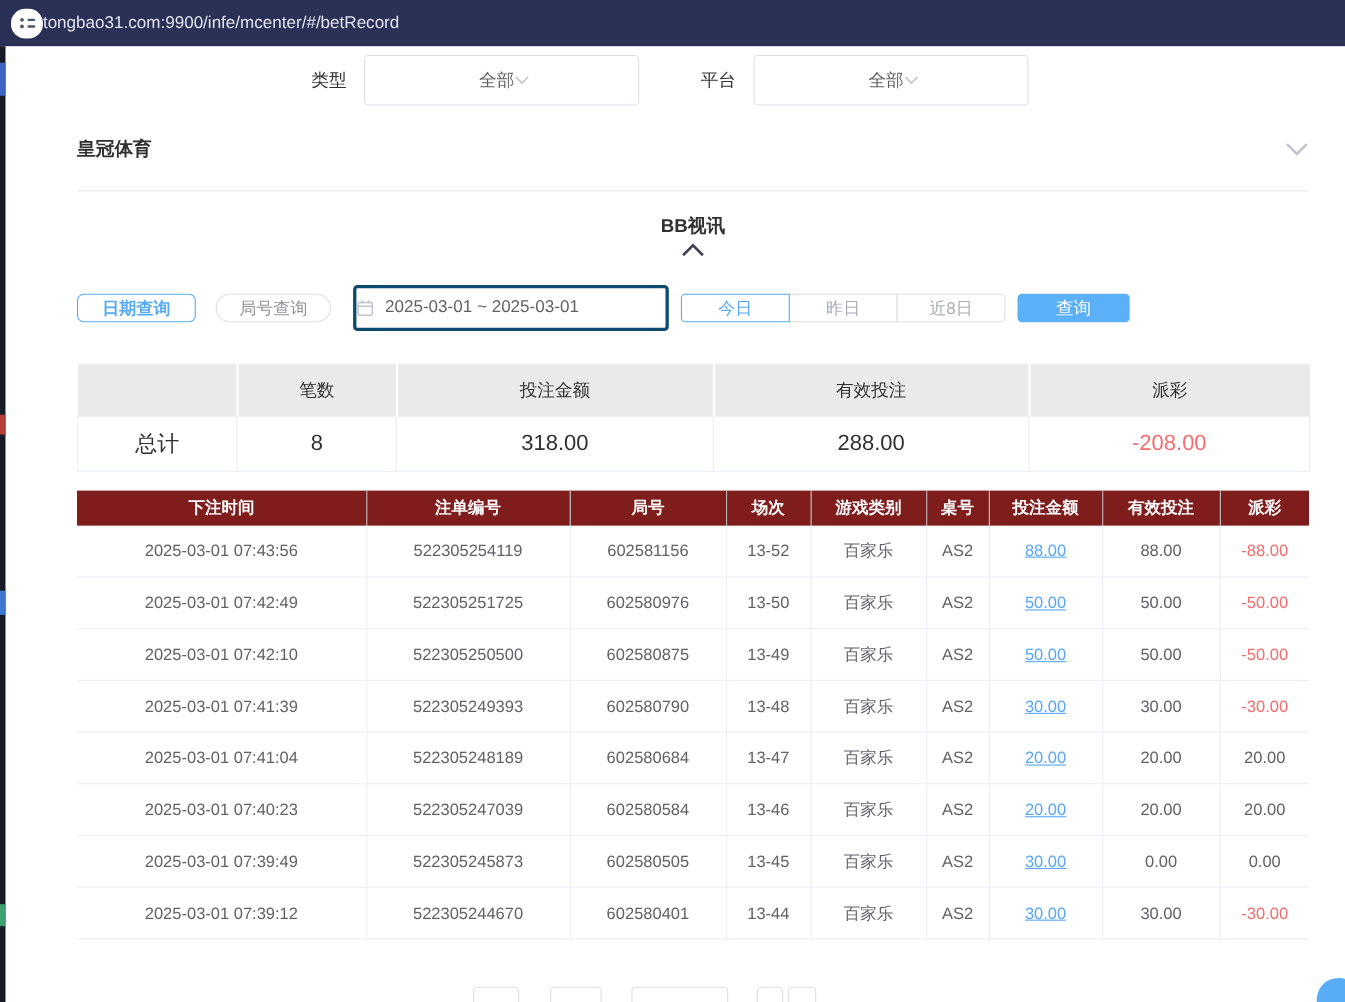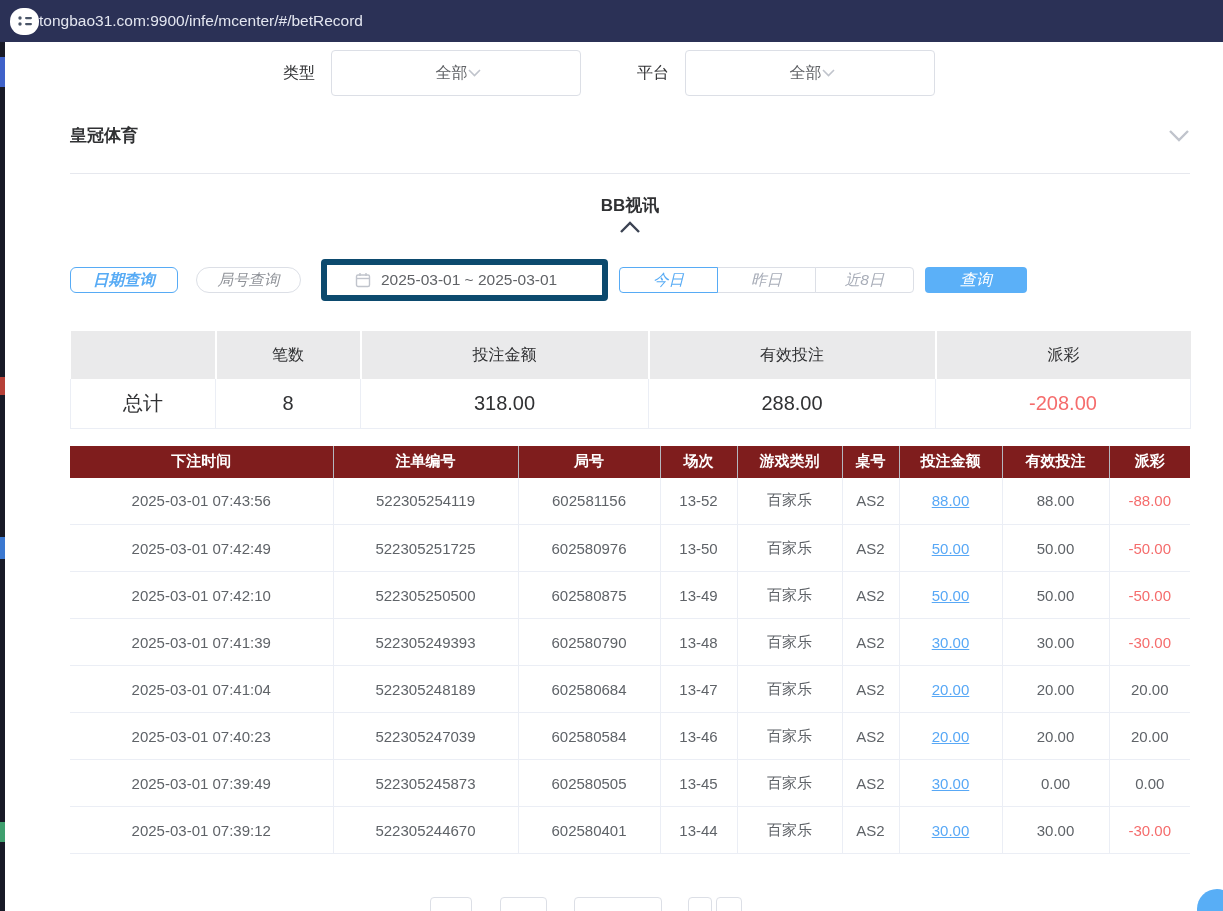--- a/index.html
+++ b/index.html
@@ -35,27 +35,27 @@
   .section-crown { padding:20px 0 18px; height:78px; border-bottom:1px solid #e6e8ee; }
   .section-bb { padding:20px 0 16px; height:76px;flex-direction:column; }
   .section-title { font-size:17px; font-weight:bold; color:#303133; }
   .chev { display:flex; }
   .chev-down { color:#c0c4cc; }
   .chev-up { color:#3c4353; }
 
   
   .query-bar { display:flex; align-items:center; margin-top:8px; height:44px; }
   .btn { height:26px; background:#fff; font-size:15.5px; display:flex;
-    align-items:center; justify-content:center; cursor:pointer;font-style:italic; }
+    align-items:center; justify-content:center; cursor:pointer; }
   .btn-date { width:108px; border:1px solid #57abf5; color:#57abf5;
     border-radius:6px; font-weight:bold; }
   .btn-round { width:105px; border:1px solid #dcdfe6; color:#909399;
     border-radius:20px; margin-left:18px; }
-  .date-input { width:287px; height:42px; border:6px solid #0c4a6e; border-radius:4px;
-    margin-left:20px; display:flex; align-items:center; padding:0 28px; gap:10px;
+  .date-input { width:287px; height:42px; border:3px solid #0c4a6e; border-radius:4px;
+    margin-left:20px; display:flex; align-items:center; padding:0 0; gap:10px;
     font-size:15.5px; color:#606266; cursor:pointer; }
   .cal-icon { display:flex; color:#c0c4cc; }
   .btn-group { display:flex; margin-left:11px; }
   .btn-group .btn { width:99px; border:1px solid #dcdfe6; color:#a8adb8; background:#fff; }
   .btn-group .btn + .btn { margin-left:-1px; }
   .btn-group .btn:first-child { border-radius:4px 0 0 4px; }
   .btn-group .btn:last-child { border-radius:0 4px 4px 0; }
   .btn-group .btn.active { border-color:#57abf5; color:#57abf5; z-index:1; }
   .btn-search { width:102px; border:none; background:#5bb0f8; color:#fff;
     border-radius:4px; margin-left:11px; font-size:16px; }

